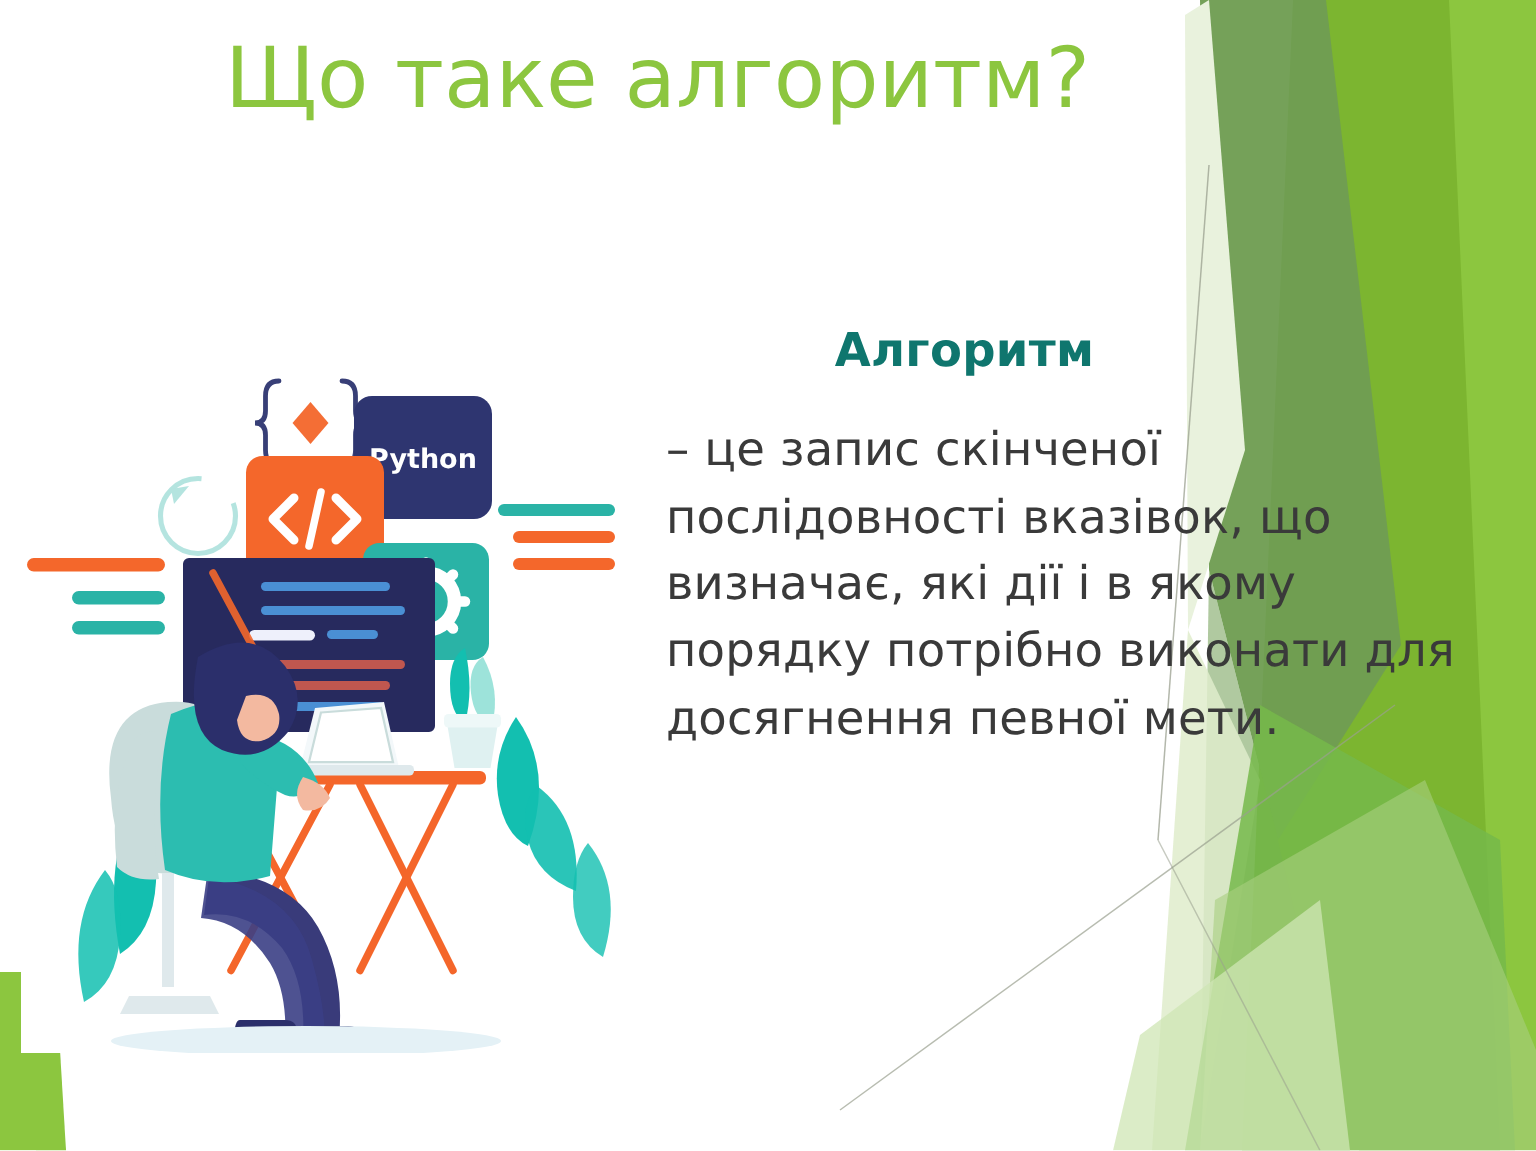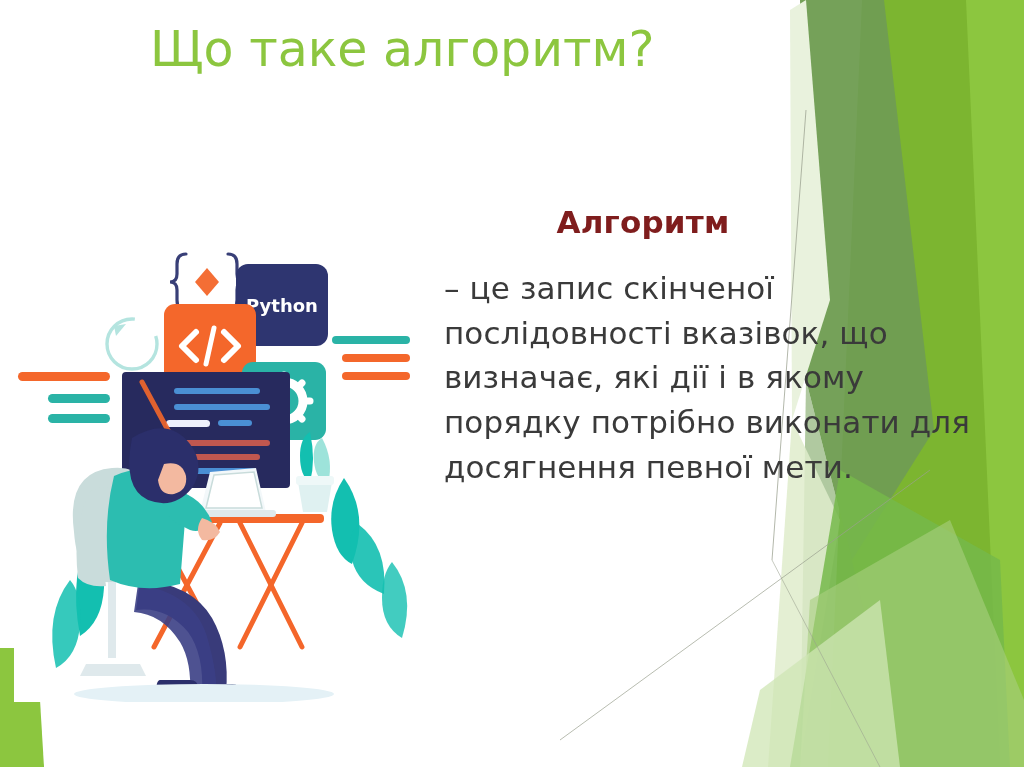--- a/index.html
+++ b/index.html
@@ -25,41 +25,41 @@
     height: 767px;
     pointer-events: none;
   }
 
   
   .title {
     position: absolute;
     left: 150px;
     top: 24px;
     width: 700px;
-    font-size: 49px;
+    font-size: 56px;
     line-height: 1.05;
     font-weight: 400;
     color: #8cc63f;
     letter-spacing: 0px;
     white-space: nowrap;
   }
 
   
   .textblock {
     position: absolute;
     left: 432px;
     top: 204px;
     width: 560px;
   }
   .lead {
     text-align: center;
     font-size: 31px;
     font-weight: 700;
-    color: #7f1d1d;
-    margin: 0 0 26px 0;
+    color: #0f766e;
+    margin: 12px 0 26px 0;
     padding-right: 138px;
     letter-spacing: .2px;
   }
   .body-par {
     font-size: 31px;
     line-height: 1.44;
     color: #3a3a3a;
     margin: 12px;
     font-weight: 400;
     letter-spacing: .1px;

